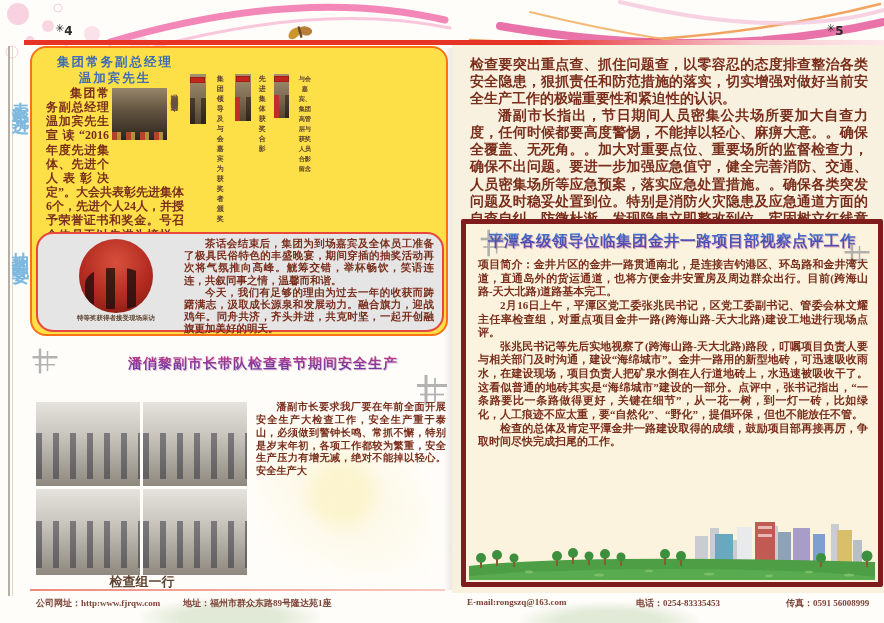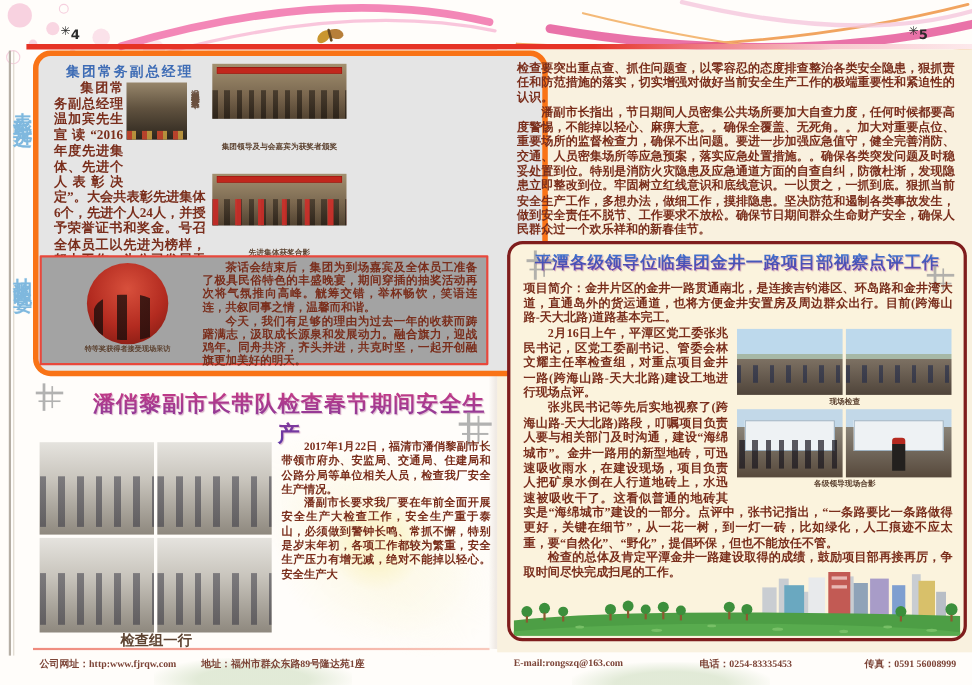--- a/index.html
+++ b/index.html
@@ -48,48 +48,48 @@
   .ph-site::after{content:"";position:absolute;left:0;right:0;bottom:18%;height:26%;
     background:repeating-linear-gradient(90deg,rgba(30,40,72,.6) 0 4px,rgba(0,0,0,0) 4px 15px);}
   .ph-board{background:linear-gradient(180deg,#c2d8e8 0%,#c2d8e8 26%,#8a8478 26%,#57493c 100%);}
   .ph-board::before{content:"";position:absolute;top:16%;left:7%;right:7%;height:46%;
     background:#eef2f4;box-shadow:inset 0 0 0 1px #9fb3c2;}
   .ph-board.crowd::after{content:"";position:absolute;left:2%;right:2%;bottom:12%;height:42%;
     background:repeating-linear-gradient(90deg,rgba(25,22,30,.7) 0 5px,rgba(0,0,0,0) 5px 12px);}
   .ph-board.man::after{content:"";position:absolute;left:44%;bottom:10%;width:12%;height:48%;
     background:linear-gradient(180deg,#b52a20 0 18%,#23201e 18% 100%);border-radius:3px 3px 0 0;}
   
-  .award-frame{position:absolute;left:30px;top:46px;width:414px;height:286px;border:5px solid #f97316;
-    border-radius:16px;background:#e5e5e5;padding-left:44px;}
+  .award-frame{position:absolute;left:30px;top:46px;width:414px;height:286px;border:2px solid #f97316;
+    border-radius:16px;background:#fde047;}
   .vlabel{position:absolute;writing-mode:vertical-rl;text-orientation:upright;
     font-family:"Liberation Sans","DejaVu Sans",sans-serif;font-weight:900;font-size:17px;
     color:#7fb8de;letter-spacing:5px;text-shadow:0 0 1px #bfe0f2;}
   .award-left{position:absolute;left:14px;top:6px;width:138px;}
   .head-blue{color:#3e6cb5;font-weight:800;font-size:12.5px;letter-spacing:2px;text-align:center;line-height:16px;}
   .spk-wrap{float:right;width:72px;margin:2px 0 2px 3px;display:flex;gap:2px;}
   .spk-wrap .ph-speaker{width:55px;height:52px;}
   .vcap{writing-mode:vertical-rl;text-orientation:upright;font-size:7.5px;color:#6b5140;
     letter-spacing:1px;font-weight:700;height:92px;}
   .award-body{font-size:12px;line-height:1.18;}
   .award-grid{position:absolute;left:158px;top:7px;width:248px;display:flex;gap:4px;}
-  .agcol{width:122px;display:flex;flex-direction:column;gap:20px;}
+  .agcol{width:122px;display:flex;flex-direction:row;gap:8px;margin-top:19px;}
   .agcol .ph{width:122px;}
   
-  .raffle-box{position:absolute;left:36px;top:232px;width:404px;height:96px;background:#a3a3a3;
-    border:2px solid #e8483c;border-radius:1px;}
+  .raffle-box{position:absolute;left:36px;top:232px;width:404px;height:96px;background:#e5e5e5;
+    border:2px solid #e8483c;border-radius:17px;}
   .raffle-photo-wrap{position:absolute;left:22px;top:5px;width:112px;text-align:center;}
   .raffle-photo-wrap .ph-circle{width:74px;height:74px;margin:0 auto;}
   .raffle-text{position:absolute;left:146px;top:4px;right:8px;}
   .raffle-text p{font-size:10.5px;line-height:1.16;}
   
   .title-row{position:absolute;text-align:center;}
   .grad-title{display:inline-block;font-family:"Liberation Sans","DejaVu Sans",sans-serif;font-weight:900;
     background-clip:text;-webkit-background-clip:text;color:transparent;
     filter:drop-shadow(1px 1px 0 rgba(150,40,110,.30));}
-  .t-left{font-size:20px;letter-spacing:1px;
+  .t-left{font-size:14px;letter-spacing:1px;
     background-image:linear-gradient(180deg,#c93a84 0%,#8a3a9a 48%,#5636a8 100%);margin-left:48px;}
   .t-right{font-size:15.5px;letter-spacing:.5px;
     background-image:linear-gradient(180deg,#3a7bd5 0%,#4950b5 50%,#7a3fae 100%);}
   .cross{position:absolute;opacity:.8;}
   .safety-photos{position:absolute;left:36px;top:402px;width:212px;}
   .sp-grid{display:grid;grid-template-columns:104px 104px;gap:3px;}
   .sp-grid .ph{width:104px;height:84px;}
   .safety-text{position:absolute;left:256px;top:401px;width:190px;}
   .safety-text p{font-size:10.2px;line-height:1.26;}
   
@@ -98,23 +98,23 @@
       radial-gradient(circle at 52% 48%,rgba(247,235,160,.95) 0 14%,rgba(250,243,205,.6) 28%,rgba(255,255,255,0) 58%),
       radial-gradient(circle at 30% 30%,rgba(250,246,220,.5) 0 10%,rgba(255,255,255,0) 30%),
       radial-gradient(circle at 72% 66%,rgba(250,246,220,.5) 0 12%,rgba(255,255,255,0) 32%);}
   .greenblob{position:absolute;width:180px;height:40px;opacity:.22;pointer-events:none;
     background:radial-gradient(ellipse at center,#7aa85c 0 40%,rgba(255,255,255,0) 75%);}
   .footer-line{position:absolute;left:30px;top:589px;width:415px;height:2px;
     background:linear-gradient(90deg,#ef8a7d,#f8cabe);}
   
   .rp-bg{position:absolute;left:452px;top:45px;width:432px;height:548px;background:#f9f1df;}
   .rs-cont{position:absolute;left:470px;top:56px;width:398px;}
-  .rs-cont p{font-size:11px;line-height:1.22;}
-  .pingtan-box{position:absolute;left:461px;top:219px;width:412px;height:358px;border:3px solid #7f1d1d;
-    border-radius:14px;background:#fbf3dd;overflow:hidden;}
+  .rs-cont p{font-size:14px;line-height:1.22;}
+  .pingtan-box{position:absolute;left:461px;top:219px;width:412px;height:358px;border:5px solid #7f1d1d;
+    border-radius:2px;background:#fbf3dd;overflow:hidden;}
   .pt-title-row{position:relative;text-align:center;margin-top:7px;height:24px;}
   .pt-body{position:relative;z-index:2;padding:3px 10px 0 12px;}
   .pt-body p{font-size:11px;line-height:1.24;}
   .pt-photos{float:right;width:196px;margin:2px 0 4px 8px;}
   .pt-row{display:flex;gap:3px;margin-bottom:1px;}
   .pt-row .ph{width:96px;}
   .skyline{position:absolute;left:3px;right:3px;bottom:2px;height:62px;z-index:1;}
   
   .foot{position:absolute;top:597px;font-size:9px;font-weight:700;color:#7c4437;white-space:nowrap;
     font-family:"Liberation Serif","DejaVu Serif",serif;text-align:right;}
@@ -163,20 +163,21 @@
   <div class="right-strip"></div>
 
   <div class="rp-bg"></div>
 
   <div class="vlabel" style="left:9px;top:88px;">表彰先进</div>
   <div class="vlabel" style="left:9px;top:238px;">抽奖晚宴</div>
 
   <div class="award-frame">
     <div class="award-left">
       <div class="head-blue">集团常务副总经理</div>
+      <div class="head-blue">温加宾先生</div>
       <div class="spk-wrap">
         <div class="ph ph-speaker"></div>
         <div class="vcap">温副总宣读先进获奖名单</div>
       </div>
       <p class="jp ind award-body">集团常务副总经理温加宾先生宣读“2016年度先进集体、先进个人表彰决定”。大会共表彰先进集体6个，先进个人24人，并授予荣誉证书和奖金。号召全体员工以先进为榜样，努力工作，为公司发展贡献应有的力量。</p>
     </div>
     <div class="award-grid">
       <div class="agcol">
         <div class="ph ph-meet" style="height:50px;"></div>
         <div class="pcap">集团领导及与会嘉宾为获奖者颁奖</div>
@@ -227,21 +228,20 @@
     <div class="sp-grid">
       <div class="ph ph-office"></div>
       <div class="ph ph-office"></div>
       <div class="ph ph-office" style="height:86px;"></div>
       <div class="ph ph-office" style="height:86px;"></div>
     </div>
     <div class="pcap" style="font-size:13px;margin-top:2px;">检查组一行</div>
   </div>
 
   <div class="safety-text">
-    <p class="jp ind">2017年1月22日，福清市潘俏黎副市长带领市府办、安监局、交通局、住建局和公路分局等单位相关人员，检查我厂安全生产情况。</p>
     <p class="jp ind">潘副市长要求我厂要在年前全面开展安全生产大检查工作，安全生产重于泰山，必须做到警钟长鸣、常抓不懈，特别是岁末年初，各项工作都较为繁重，安全生产压力有增无减，绝对不能掉以轻心。安全生产大</p>
   </div>
 
   <div class="footer-line"></div>
 
   <div class="rs-cont">
     <p class="jp">检查要突出重点查、抓住问题查，以零容忍的态度排查整治各类安全隐患，狠抓责任和防范措施的落实，切实增强对做好当前安全生产工作的极端重要性和紧迫性的认识。</p>
     <p class="jp ind">潘副市长指出，节日期间人员密集公共场所要加大自查力度，任何时候都要高度警惕，不能掉以轻心、麻痹大意。。确保全覆盖、无死角。。加大对重要点位、重要场所的监督检查力，确保不出问题。要进一步加强应急值守，健全完善消防、交通、人员密集场所等应急预案，落实应急处置措施。。确保各类突发问题及时稳妥处置到位。特别是消防火灾隐患及应急通道方面的自查自纠，防微杜渐，发现隐患立即整改到位。牢固树立红线意识和底线意识。一以贯之，一抓到底。狠抓当前安全生产工作，多想办法，做细工作，摸排隐患。坚决防范和遏制各类事故发生，做到安全责任不脱节、工作要求不放松。确保节日期间群众生命财产安全，确保人民群众过一个欢乐祥和的新春佳节。</p>
   </div>
 
@@ -260,32 +260,20 @@
         <g stroke="#a0a0a0" fill="none">
             <line x1="2" y1="9" x2="22" y2="9" stroke-width="2"></line>
             <line x1="8" y1="2" x2="8" y2="22" stroke-width="2"></line>
             <line x1="14" y1="4" x2="14" y2="20" stroke-width="1.2"></line>
             <line x1="4" y1="15" x2="20" y2="15" stroke-width="1.2"></line>
           </g>
       </svg>
     </div>
     <div class="pt-body">
       <p class="jp">项目简介：金井片区的金井一路贯通南北，是连接吉钓港区、环岛路和金井湾大道，直通岛外的货运通道，也将方便金井安置房及周边群众出行。目前(跨海山路-天大北路)道路基本完工。</p>
-      <div class="pt-photos">
-        <div class="pt-row">
-          <div class="ph ph-site" style="height:60px;"></div>
-          <div class="ph ph-site" style="height:60px;"></div>
-        </div>
-        <div class="pcap">现场检查</div>
-        <div class="pt-row" style="margin-top:2px;">
-          <div class="ph ph-board crowd" style="height:62px;"></div>
-          <div class="ph ph-board man" style="height:62px;"></div>
-        </div>
-        <div class="pcap">各级领导现场合影</div>
-      </div>
       <p class="jp ind">2月16日上午，平潭区党工委张兆民书记，区党工委副书记、管委会林文耀主任率检查组，对重点项目金井一路(跨海山路-天大北路)建设工地进行现场点评。</p>
       <p class="jp ind">张兆民书记等先后实地视察了(跨海山路-天大北路)路段，叮嘱项目负责人要与相关部门及时沟通，建设“海绵城市”。金井一路用的新型地砖，可迅速吸收雨水，在建设现场，项目负责人把矿泉水倒在人行道地砖上，水迅速被吸收干了。这看似普通的地砖其实是“海绵城市”建设的一部分。点评中，张书记指出，“一条路要比一条路做得更好，关键在细节”，从一花一树，到一灯一砖，比如绿化，人工痕迹不应太重，要“自然化”、“野化”，提倡环保，但也不能放任不管。</p>
       <p class="jp ind">检查的总体及肯定平潭金井一路建设取得的成绩，鼓励项目部再接再厉，争取时间尽快完成扫尾的工作。</p>
     </div>
     <svg class="skyline" viewBox="0 0 406 62" preserveAspectRatio="none">
       <g fill="#c9cdd2">
         <rect x="226" y="18" width="13" height="30"></rect>
           <rect x="241" y="10" width="9" height="38"></rect>
         <rect x="252" y="22" width="16" height="26"></rect>
           <rect x="300" y="8" width="9" height="40"></rect>

